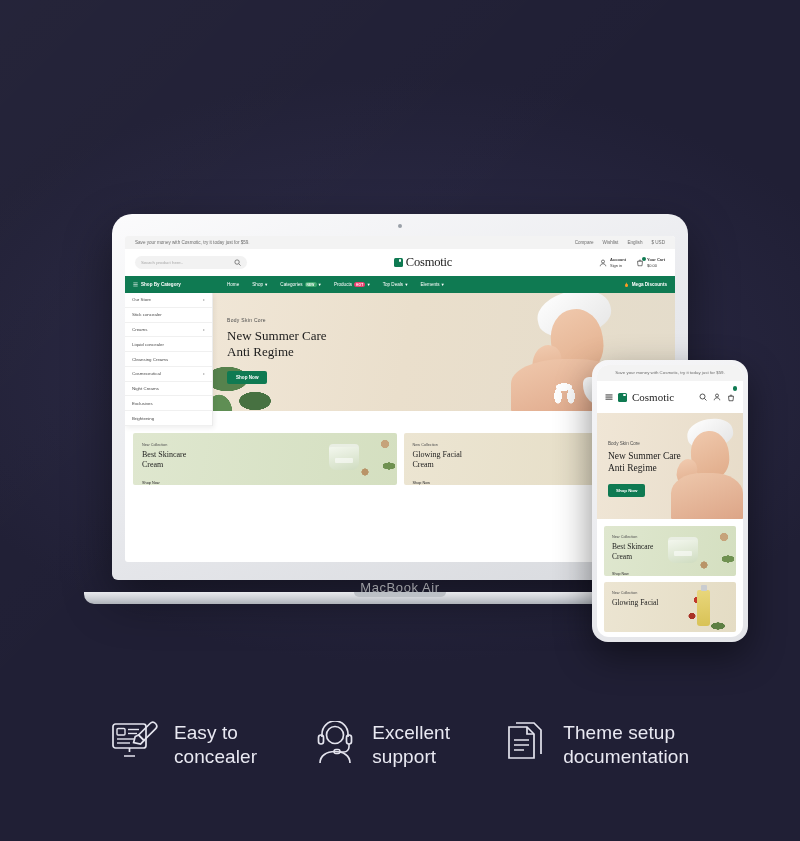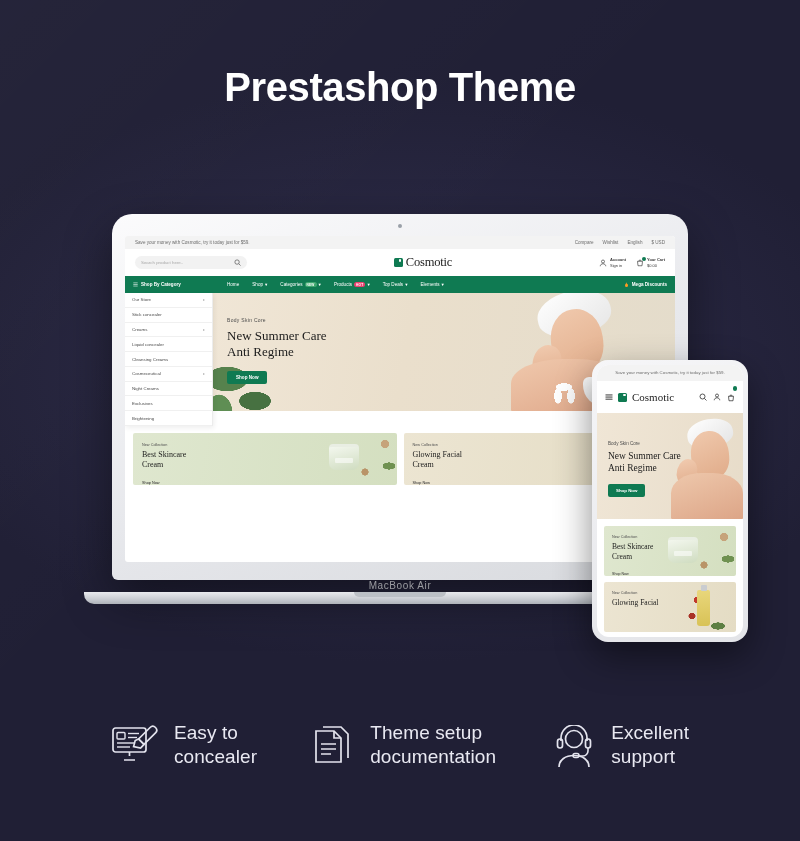--- a/index.html
+++ b/index.html
@@ -39,21 +39,21 @@
   .camera {
     position: absolute; left: 50%; top: 10px; width: 4px; height: 4px;
     margin-left: -2px; border-radius: 50%; background: #9aa0a8;
   }
   .screen {
     width: 100%; height: 100%; background: #ffffff;
     border-radius: 3px; overflow: hidden; position: relative;
   }
   .mac-label {
     position: absolute; left: 0; top: 366px; width: 576px;
-    text-align: center; font-size: 10px; color: #9b9ca1; letter-spacing: 0.6px;
+    text-align: center; font-size: 13px; color: #9b9ca1; letter-spacing: 0.6px;
   }
   .base {
     position: absolute; left: -28px; top: 378px; width: 632px; height: 12px;
     background: linear-gradient(180deg, #e9eaee 0%, #c9ccd2 60%, #aeb2b9 100%);
     border-radius: 0 0 10px 10px;
   }
   .notch {
     position: absolute; left: 50%; top: 378px; margin-left: -46px;
     width: 92px; height: 5px;
     background: #bcc0c6; border-radius: 0 0 6px 6px;
@@ -318,34 +318,33 @@
   .p-promo-link {
     margin-top: 5px; font-size: 3.6px; color: #2a2a2a;
     text-decoration: underline; display: inline-block;
   }
 
   
   .features {
     position: absolute; left: 0; top: 700px; width: 800px; height: 90px;
     display: flex; align-items: center; justify-content: center; gap: 56px;
   }
-  .feature { display: flex; align-items: flex-end; gap: 15px; }
+  .feature { display: flex; align-items: flex-start; gap: 15px; }
   .feature-label {
     color: #e9e9f2; font-size: 19px; line-height: 1.28; font-weight: 400;
     letter-spacing: 0.1px;
   }
   .feature-label span { display: block; }
 </style>
 </head>
 <body>
 
 <div class="bg-sheen"></div>
 
 <h1 class="headline">
-  <span class="l2">Prestashop Theme</span>
 </h1>
 
 <div class="laptop">
   <div class="lid">
     <div class="camera"></div>
     <div class="screen">
 
       <div class="announce">
         <span>Save your money with Cosmotic, try it today just for $59.</span>
         <span class="announce-links">
@@ -617,42 +616,42 @@
       <path d="M44.5 2.5c1.8 1.8 1.8 3.6 0 5.4L33 19.4l-5.4-5.4L39.1 2.5c1.8-1.8 3.6-1.8 5.4 0z" fill="none" stroke="#e4e4ee" stroke-width="1.7"></path>
       <path d="M27.6 14l5.4 5.4-3.4 3.6-7-1.4 1.6-6z" fill="none" stroke="#e4e4ee" stroke-width="1.7"></path>
     </svg>
     <div class="feature-label">
       <span>Easy to</span>
       <span>concealer</span>
     </div>
   </div>
 
   <div class="feature">
-    <svg width="42" height="44" viewBox="0 0 42 44">
-      <path d="M3 6h18l7 7v24H3z" fill="none" stroke="#e4e4ee" stroke-width="1.7"></path>
-      <path d="M10 2h18l7 7v24" fill="none" stroke="#e4e4ee" stroke-width="1.7"></path>
-      <path d="M21 6v7h7" fill="none" stroke="#e4e4ee" stroke-width="1.7"></path>
-      <line x1="8" y1="19" x2="23" y2="19" stroke="#e4e4ee" stroke-width="1.5"></line>
-      <line x1="8" y1="24" x2="23" y2="24" stroke="#e4e4ee" stroke-width="1.5"></line>
-      <line x1="8" y1="29" x2="18" y2="29" stroke="#e4e4ee" stroke-width="1.5"></line>
-    </svg>
-    <div class="feature-label">
-      <span>Theme setup</span>
-      <span>documentation</span>
-    </div>
-  </div>
-
-  <div class="feature">
     <svg width="44" height="44" viewBox="0 0 44 44">
       <circle cx="22" cy="14" r="8.5" fill="none" stroke="#e4e4ee" stroke-width="1.7"></circle>
       <path d="M9 16v-3a13 13 0 0 1 26 0v3" fill="none" stroke="#e4e4ee" stroke-width="1.7"></path>
       <rect x="5.5" y="14" width="5" height="9" rx="2.4" fill="none" stroke="#e4e4ee" stroke-width="1.7"></rect>
       <rect x="33.5" y="14" width="5" height="9" rx="2.4" fill="none" stroke="#e4e4ee" stroke-width="1.7"></rect>
       <path d="M36 23v3a5 5 0 0 1-5 5h-5" fill="none" stroke="#e4e4ee" stroke-width="1.6"></path>
       <rect x="21" y="28.5" width="6" height="4" rx="2" fill="none" stroke="#e4e4ee" stroke-width="1.5"></rect>
       <path d="M7 42c0-7.5 6.7-11.5 15-11.5S37 34.5 37 42" fill="none" stroke="#e4e4ee" stroke-width="1.7"></path>
     </svg>
     <div class="feature-label">
       <span>Excellent</span>
       <span>support</span>
     </div>
   </div>
+
+  <div class="feature">
+    <svg width="42" height="44" viewBox="0 0 42 44">
+      <path d="M3 6h18l7 7v24H3z" fill="none" stroke="#e4e4ee" stroke-width="1.7"></path>
+      <path d="M10 2h18l7 7v24" fill="none" stroke="#e4e4ee" stroke-width="1.7"></path>
+      <path d="M21 6v7h7" fill="none" stroke="#e4e4ee" stroke-width="1.7"></path>
+      <line x1="8" y1="19" x2="23" y2="19" stroke="#e4e4ee" stroke-width="1.5"></line>
+      <line x1="8" y1="24" x2="23" y2="24" stroke="#e4e4ee" stroke-width="1.5"></line>
+      <line x1="8" y1="29" x2="18" y2="29" stroke="#e4e4ee" stroke-width="1.5"></line>
+    </svg>
+    <div class="feature-label">
+      <span>Theme setup</span>
+      <span>documentation</span>
+    </div>
+  </div>
 </div>
 
 </body></html>

